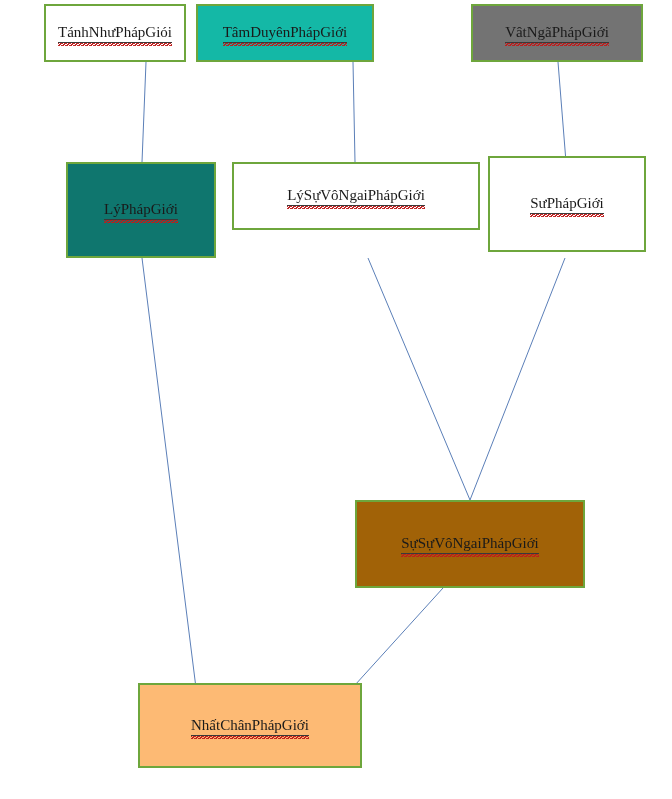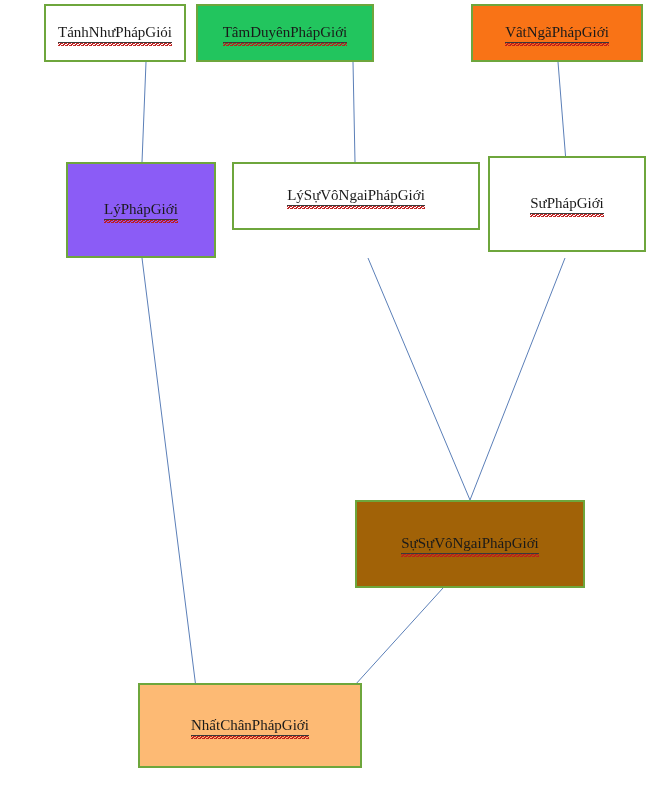--- a/index.html
+++ b/index.html
@@ -74,27 +74,27 @@
         <line x1="368" y1="258" x2="470" y2="500" stroke="#5b7fb8" stroke-width="1"></line>
         <line x1="565" y1="258" x2="470" y2="500" stroke="#5b7fb8" stroke-width="1"></line>
         <line x1="443" y1="588" x2="355" y2="685" stroke="#5b7fb8" stroke-width="1"></line>
       </g>
   </svg>
 
   <div id="nodes-layer">
       <div class="node" style="left: 44px; top: 4px; width: 142px; height: 58px; border-color: rgb(110, 166, 60); border-width: 2px; background: rgb(255, 255, 255);">
         <span class="node-label" style="color: rgb(26, 26, 26);">TánhNhưPhápGiói</span>
       </div>
-      <div class="node" style="left: 196px; top: 4px; width: 178px; height: 58px; border-color: rgb(110, 166, 60); border-width: 2px; background: #22c55e;">
+      <div class="node" style="left: 196px; top: 4px; width: 178px; height: 58px; border-color: rgb(110, 166, 60); border-width: 2px; background: #14b8a6;">
         <span class="node-label" style="color: rgb(26, 26, 26);">TâmDuyênPhápGiới</span>
       </div>
-      <div class="node" style="left: 471px; top: 4px; width: 172px; height: 58px; border-color: rgb(110, 166, 60); border-width: 2px; background: #f97316;">
+      <div class="node" style="left: 471px; top: 4px; width: 172px; height: 58px; border-color: rgb(110, 166, 60); border-width: 2px; background: #737373;">
         <span class="node-label" style="color: rgb(26, 26, 26);">VâtNgãPhápGiới</span>
       </div>
-      <div class="node" style="left: 66px; top: 162px; width: 150px; height: 96px; border-color: rgb(110, 166, 60); border-width: 2px; background: #8b5cf6;">
+      <div class="node" style="left: 66px; top: 162px; width: 150px; height: 96px; border-color: rgb(110, 166, 60); border-width: 2px; background: #0f766e;">
         <span class="node-label" style="color: rgb(26, 26, 26);">LýPhápGiới</span>
       </div>
       <div class="node" style="left: 232px; top: 162px; width: 248px; height: 68px; border-color: rgb(110, 166, 60); border-width: 2px; background: rgb(255, 255, 255);">
         <span class="node-label" style="color: rgb(26, 26, 26);">LýSựVôNgaiPhápGiới</span>
       </div>
       <div class="node" style="left: 488px; top: 156px; width: 158px; height: 96px; border-color: rgb(110, 166, 60); border-width: 2px; background: rgb(255, 255, 255);">
         <span class="node-label" style="color: rgb(26, 26, 26);">SưPhápGiới</span>
       </div>
       <div class="node" style="left: 355px; top: 500px; width: 230px; height: 88px; border-color: rgb(110, 166, 60); border-width: 2px; background: #a16207;">
         <span class="node-label" style="color: rgb(26, 26, 26);">SựSựVôNgaiPhápGiới</span>

